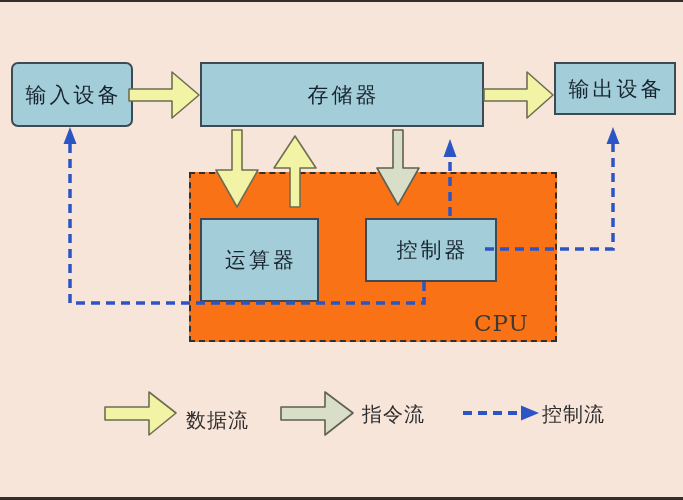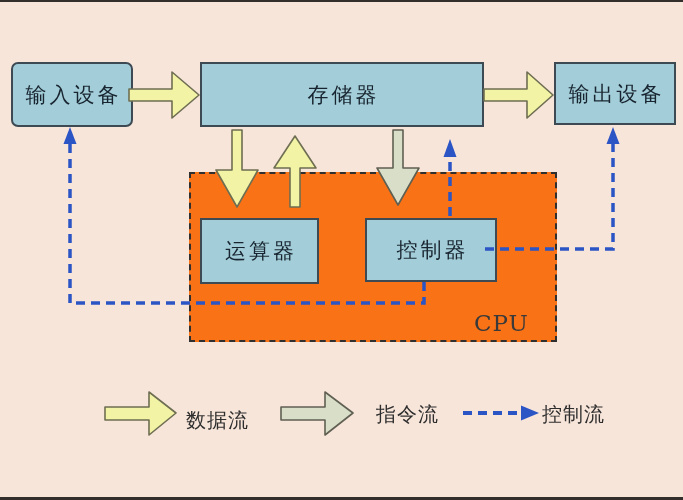--- a/index.html
+++ b/index.html
@@ -56,26 +56,26 @@
 
   <div class="frame-line" style="top:0;height:2px;"></div>
   <div class="frame-line" style="top:497px;height:3px;"></div>
 
   <div id="cpu-region">
     <div id="cpu-label">CPU</div>
   </div>
 
   <div class="box" style="left:11px;top:62px;width:122px;height:65px;border-radius:7px;">输入设备</div>
   <div class="box" style="left:200px;top:62px;width:284px;height:65px;font-family:Liberation Mono, monospace;">存储器</div>
-  <div class="box" style="left:554px;top:62px;width:122px;height:63px;">输出设备</div>
-  <div class="box" style="left:200px;top:218px;width:119px;height:66px;">运算器</div>
+  <div class="box" style="left:554px;top:62px;width:122px;height:53px;">输出设备</div>
+  <div class="box" style="left:200px;top:218px;width:119px;height:84px;">运算器</div>
   <div class="box" style="left:365px;top:218px;width:132px;height:64px;">控制器</div>
 
   <div class="legend-label" style="left:186px;top:407px;">数据流</div>
-  <div class="legend-label" style="left:376px;top:401px;">指令流</div>
+  <div class="legend-label" style="left:362px;top:401px;">指令流</div>
   <div class="legend-label" style="left:542px;top:401px;">控制流</div>
 
   <svg id="arrow-layer" viewBox="0 0 683 500">
 
     <g transform="translate(129,70)">
       <polygon points="0,19 43,19 43,2 70,25 43,48 43,31 0,31" stroke-width="1.6" stroke-linejoin="round" fill="#f3f3a5" stroke="#6e6e52"></polygon>
     </g>
     <g transform="translate(484,70)">
       <polygon points="0,19 43,19 43,2 69,25 43,48 43,31 0,31" stroke-width="1.6" stroke-linejoin="round" fill="#f3f3a5" stroke="#6e6e52"></polygon>
     </g>

